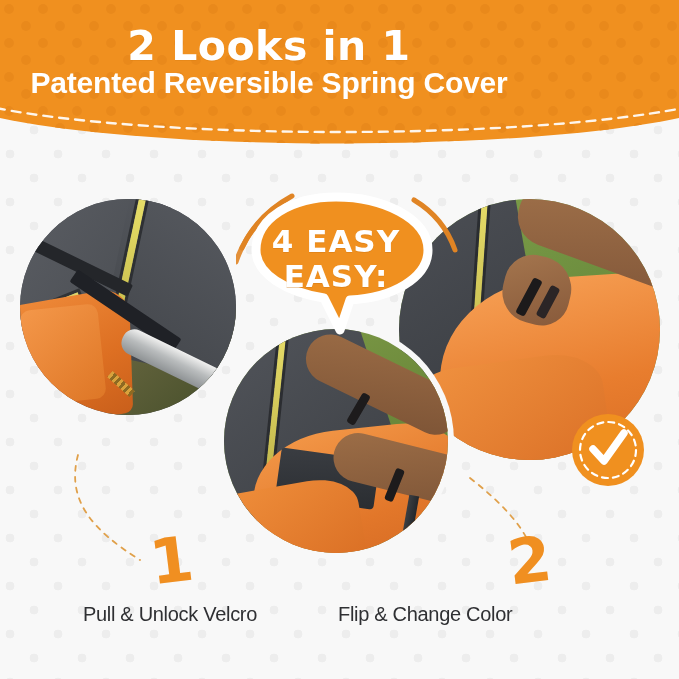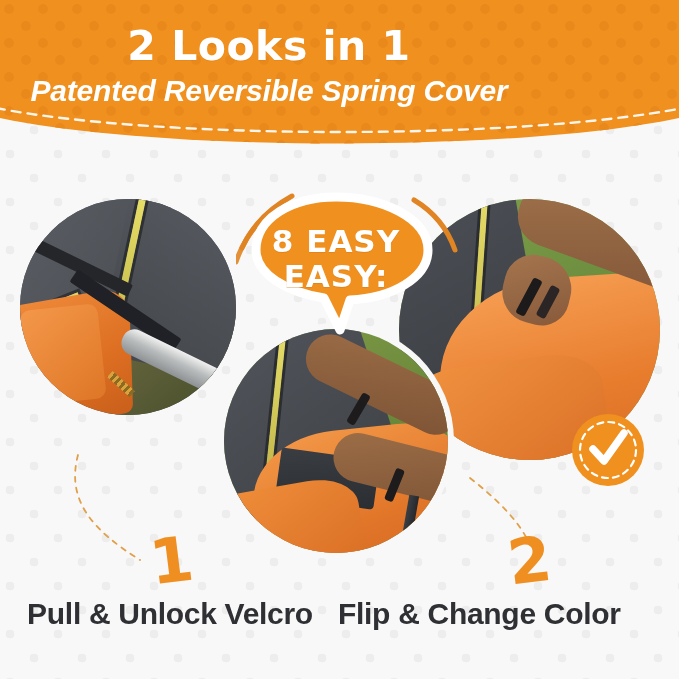--- a/index.html
+++ b/index.html
@@ -21,24 +21,23 @@
   #header{position:absolute;left:0;top:0;width:679px;height:150px;}
   #header svg{position:absolute;left:0;top:0;}
   .hdr-text{position:absolute;left:0;width:538px;text-align:center;color:#ffffff;}
   #title{
     top:24px;font-size:41px;line-height:44px;font-weight:bold;
     letter-spacing:.5px;
     font-family:"DejaVu Sans", sans-serif;
     text-shadow:0 1px 0 rgba(215,125,20,.35);
   }
   #subtitle{
-    top:74px;font-size:30px;line-height:34px;font-weight:bold;
+    top:66px;font-size:30px;line-height:34px;font-weight:bold;
     letter-spacing:-.2px;
     font-family:"Liberation Sans", sans-serif;
-    font-style:italic;
   }
 
   
   .photo{position:absolute;border-radius:50%;overflow:hidden;}
   .photo .inner{position:absolute;inset:0;}
 
   #photo-left{left:20px;top:199px;width:216px;height:216px;z-index:3;}
   #photo-mid{left:224px;top:329px;width:224px;height:224px;z-index:4;
     box-shadow:0 0 0 6px #f8f8f8;}
   #photo-right{left:399px;top:199px;width:261px;height:261px;z-index:2;}
@@ -151,22 +150,22 @@
 
   
   .step-num{
     position:absolute;color:#f08f21;font-size:62px;line-height:62px;
     font-weight:bold;font-family:"DejaVu Sans", sans-serif;
     transform:rotate(-7deg);z-index:5;
   }
   #step1-num{left:150px;top:530px;}
   #step2-num{left:508px;top:530px;}
   .step-cap{
-    position:absolute;color:#2f3033;font-size:30px;line-height:28px;
-    font-weight:bold;font-family:"Liberation Sans", sans-serif;
+    position:absolute;color:#2f3033;font-size:20px;line-height:28px;
+    font-weight:normal;font-family:"Liberation Sans", sans-serif;
     letter-spacing:-.3px;z-index:5;
   }
   #step1-cap{left:0px;top:600px;width:340px;text-align:center;}
   #step2-cap{left:338px;top:600px;width:340px;text-align:left;}
 </style>
 </head>
 <body>
 
 <div id="stage">
 
@@ -249,21 +248,21 @@
       <g>
         <path d="M22,58 C30,40 44,26 62,16" fill="none" stroke="#e08424" stroke-width="5" stroke-linecap="round"></path>
         <path d="M6,60 C16,38 34,20 56,8" fill="none" stroke="#e08424" stroke-width="5" stroke-linecap="round"></path>
         <path d="M0,74 C8,50 24,30 44,16" fill="none" stroke="#e08424" stroke-width="5" stroke-linecap="round" opacity=".9"></path>
         <path d="M178,12 C198,24 212,42 219,62" fill="none" stroke="#e08424" stroke-width="5" stroke-linecap="round"></path>
       </g>
       <path d="M100,9 C146,9 192,30 192,62 C192,90 156,110 114,112
                L104,142 L88,110 C50,104 20,86 20,62 C20,30 56,9 100,9 Z" fill="#f0901f" stroke="#ffffff" stroke-width="9" stroke-linejoin="round"></path>
     </svg>
     <div id="bubble-text">
-      <div>8 EASY</div>
+      <div>4 EASY</div>
       <div>EASY:</div>
     </div>
   </div>
 
   <svg id="check-badge" width="74" height="74" viewBox="0 0 74 74">
     <circle cx="37" cy="37" r="36" fill="#f0901f"></circle>
     <circle cx="37" cy="37" r="28" fill="none" stroke="#ffffff" stroke-width="2.2" stroke-dasharray="6 5" stroke-linecap="round"></circle>
     <path d="M22,36 L33,48 L53,20" fill="none" stroke="#ffffff" stroke-width="7.5" stroke-linecap="round" stroke-linejoin="round"></path>
   </svg>
 

